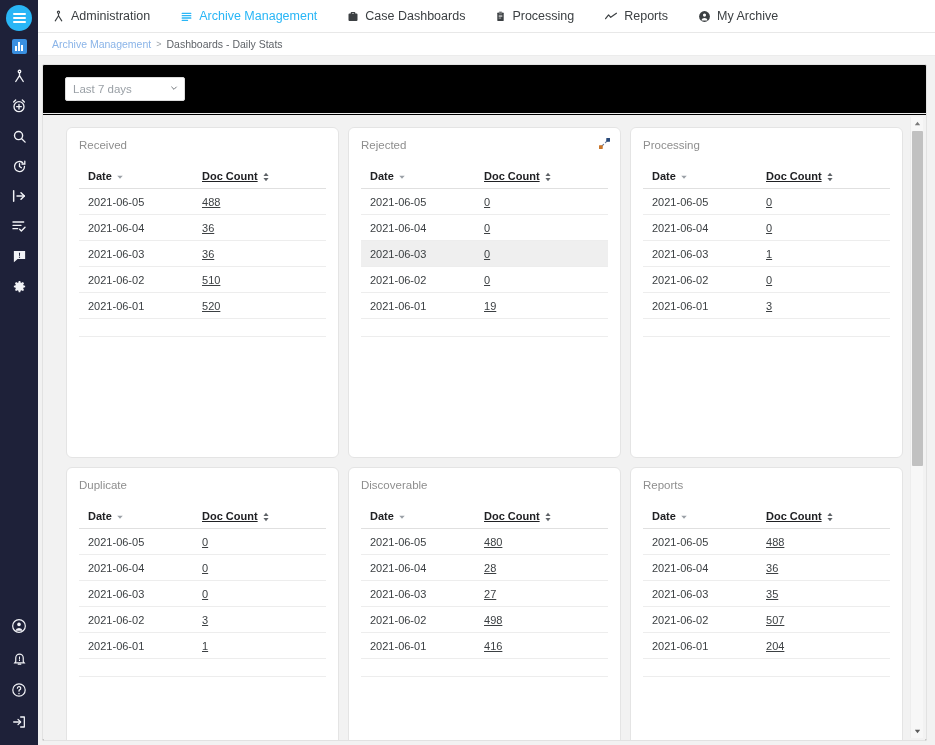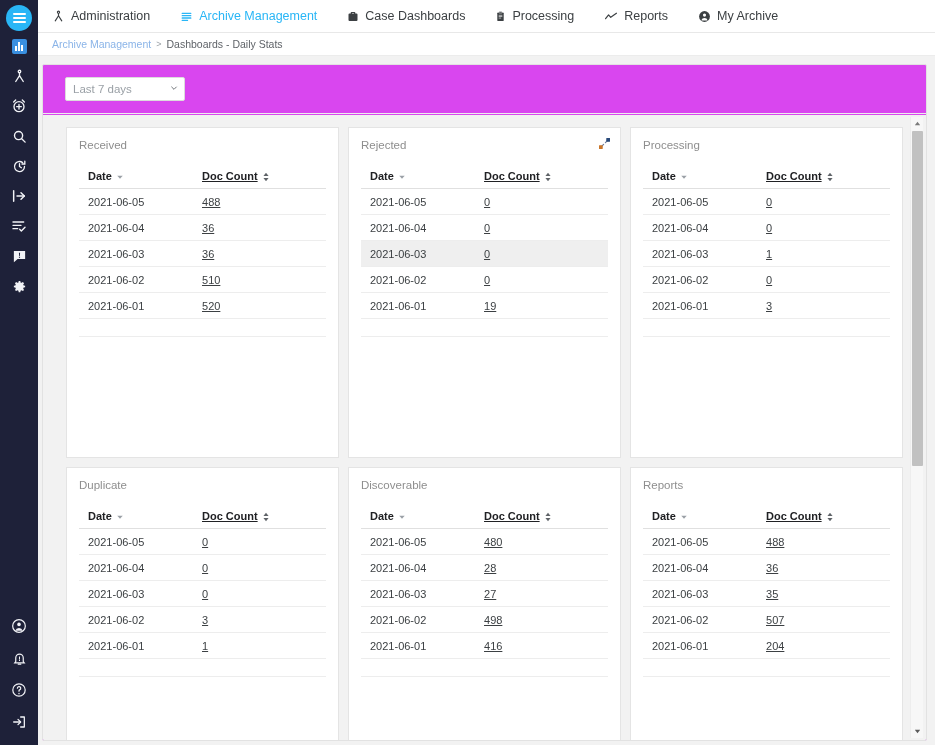--- a/index.html
+++ b/index.html
@@ -63,21 +63,21 @@
   .crumb-sep { color:#9aa0a6; margin:0 5px; font-size:9px; }
   .crumb-cur { color:#5f6368; }
 
   
   .page {
     position:absolute; left:38px; top:56px; right:0; bottom:0;
     background:#f2f2f2; padding:8px 8px 4px 4px;
   }
   .card {
     position:relative; width:100%; height:100%;
-    background:#d946ef; border:1px solid #e2e2e2;
+    background:#000000; border:1px solid #e2e2e2;
     border-radius:2px; overflow:hidden;
   }
   .filterbar {
     height:49px; border-bottom:1px solid #ededed;
     display:flex; align-items:center; padding-left:22px;
   }
   .select-wrap { position:relative; width:120px; }
   select.range {
     width:120px; height:24px;
     font-family:"Liberation Sans", sans-serif; font-size:11.5px; color:#9aa0a6;
@@ -96,21 +96,21 @@
     background:#f2f2f2;
     padding:12px 23px 0 23px;
     overflow:hidden;
   }
   .grid {
     display:grid;
     grid-template-columns: repeat(3, 1fr);
     column-gap:9px; row-gap:9px;
   }
   .panel {
-    background:#fff; border:1px solid #e4e4e4; border-radius:0;
+    background:#fff; border:1px solid #e4e4e4; border-radius:6px;
     height:331px; padding:11px 12px 0 12px; position:relative;
   }
   .panel-title { font-size:11.5px; color:#8e8e8e; }
   .expand-ico { position:absolute; right:10px; top:10px; width:11px; height:11px; }
 
   table.dt { width:100%; border-collapse:collapse; margin-top:19px; }
   table.dt th {
     text-align:left; font-size:11px; font-weight:bold; color:#202124;
     padding:0 0 6px 0; border-bottom:1px solid #e0e0e0;
   }

